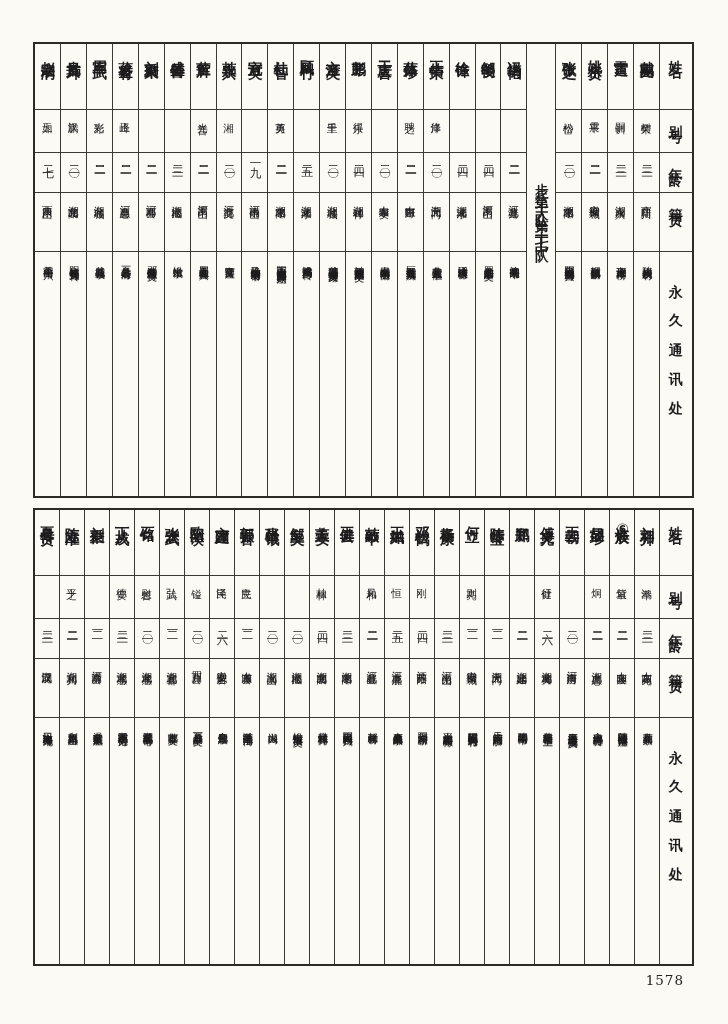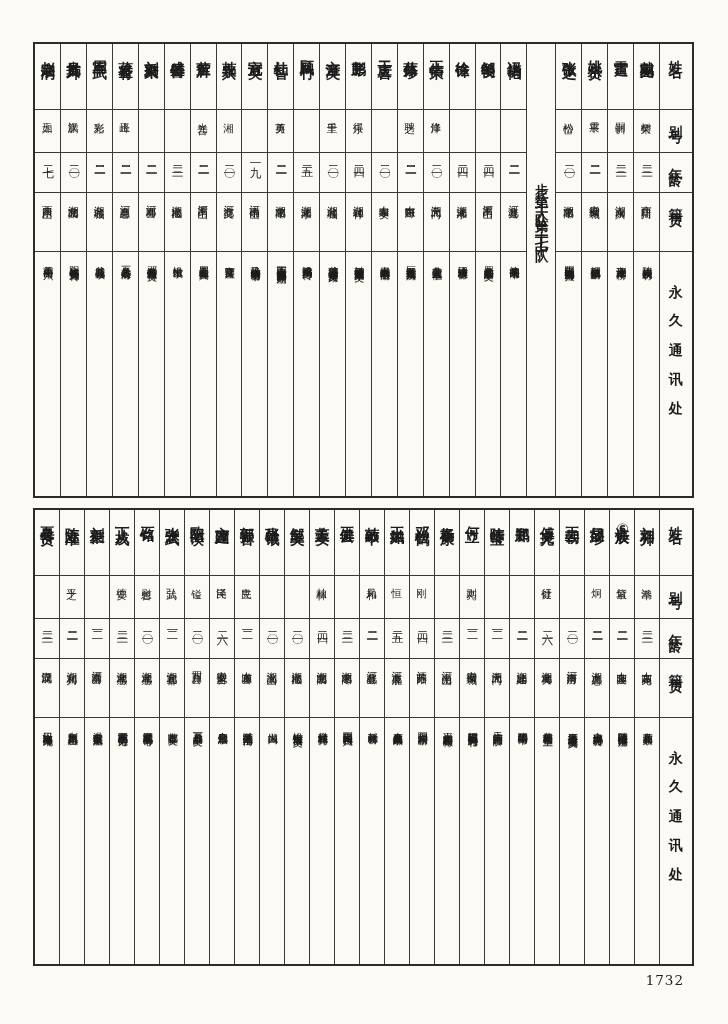--- a/index.html
+++ b/index.html
@@ -914,13 +914,13 @@
       </div>
       <div class="cell c-native">
         <span class="vtext">湖北汉口</span>
       </div>
       <div class="cell c-addr">
         <span class="vtext">汉口市珞珈碑路十九号</span>
       </div>
     </div>
   </div>
 
-<div id="page-number">1732</div>
+<div id="page-number">1578</div>
 
 </body></html>

